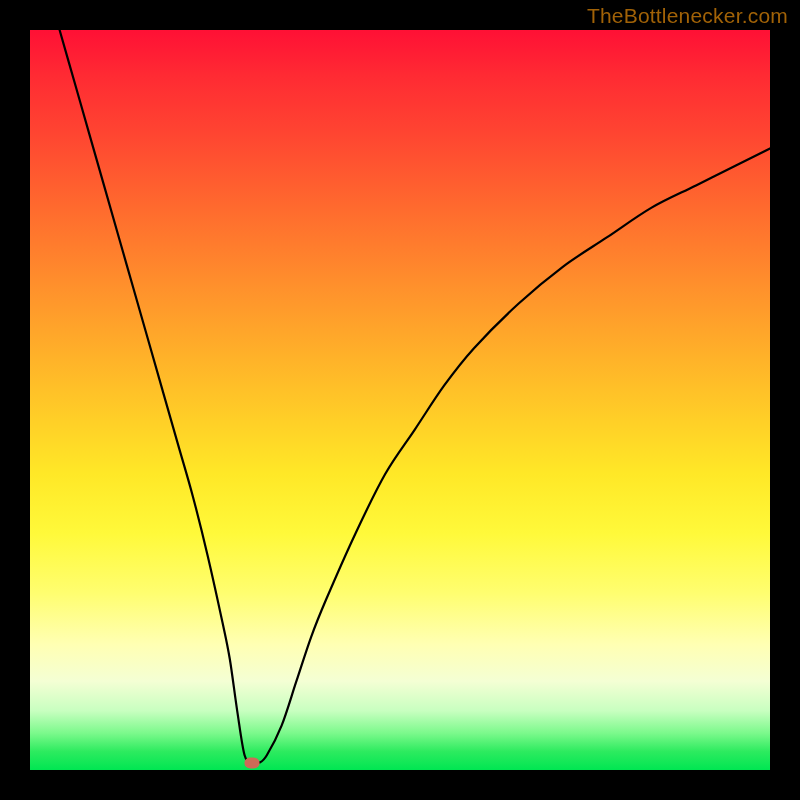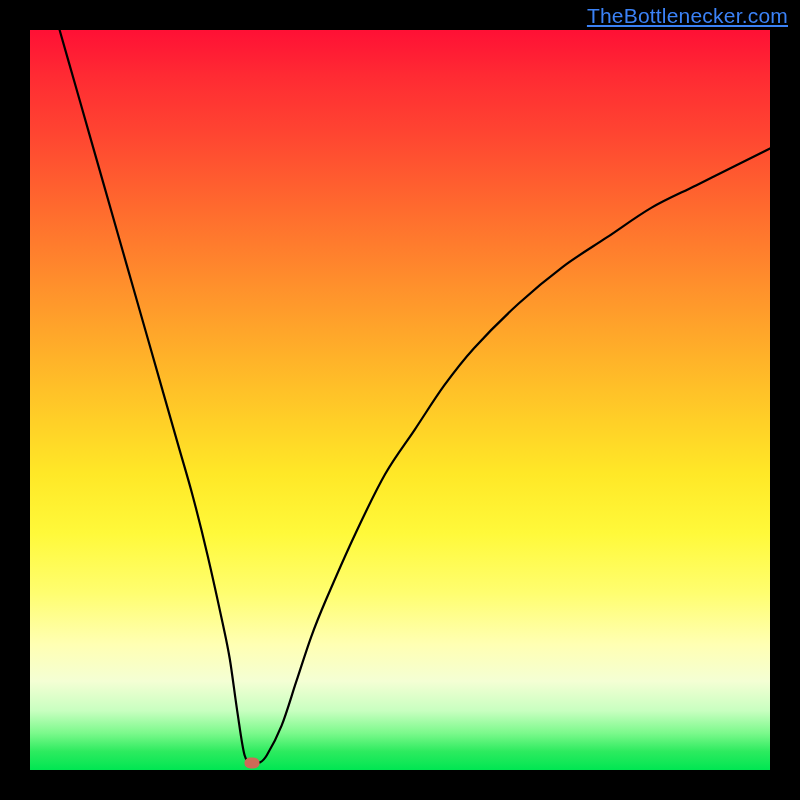--- a/index.html
+++ b/index.html
@@ -42,26 +42,25 @@
       #c8ffc0 92%,
       #7cf98c 95%,
       #2deb5f 97.5%,
       #00e652 100%
     );
   }
   .watermark {
     position: absolute;
     top: 4px;
     right: 12px;
-    color: #3b82f6;
+    color: #a16207;
     font-size: 21px;
     font-weight: 500;
     letter-spacing: 0.2px;
     user-select: none;
-    text-decoration: underline;
   }
   svg.curve {
     position: absolute;
     left: 0;
     top: 0;
     width: 740px;
     height: 740px;
     overflow: visible;
   }
   .marker {

